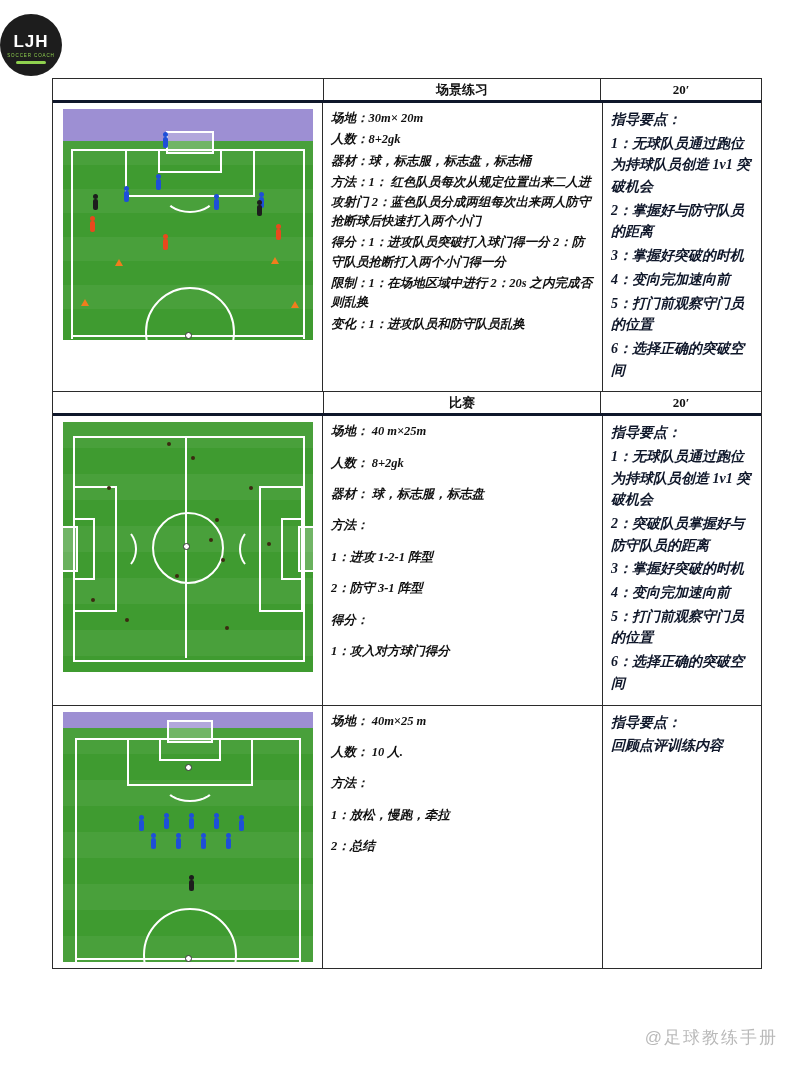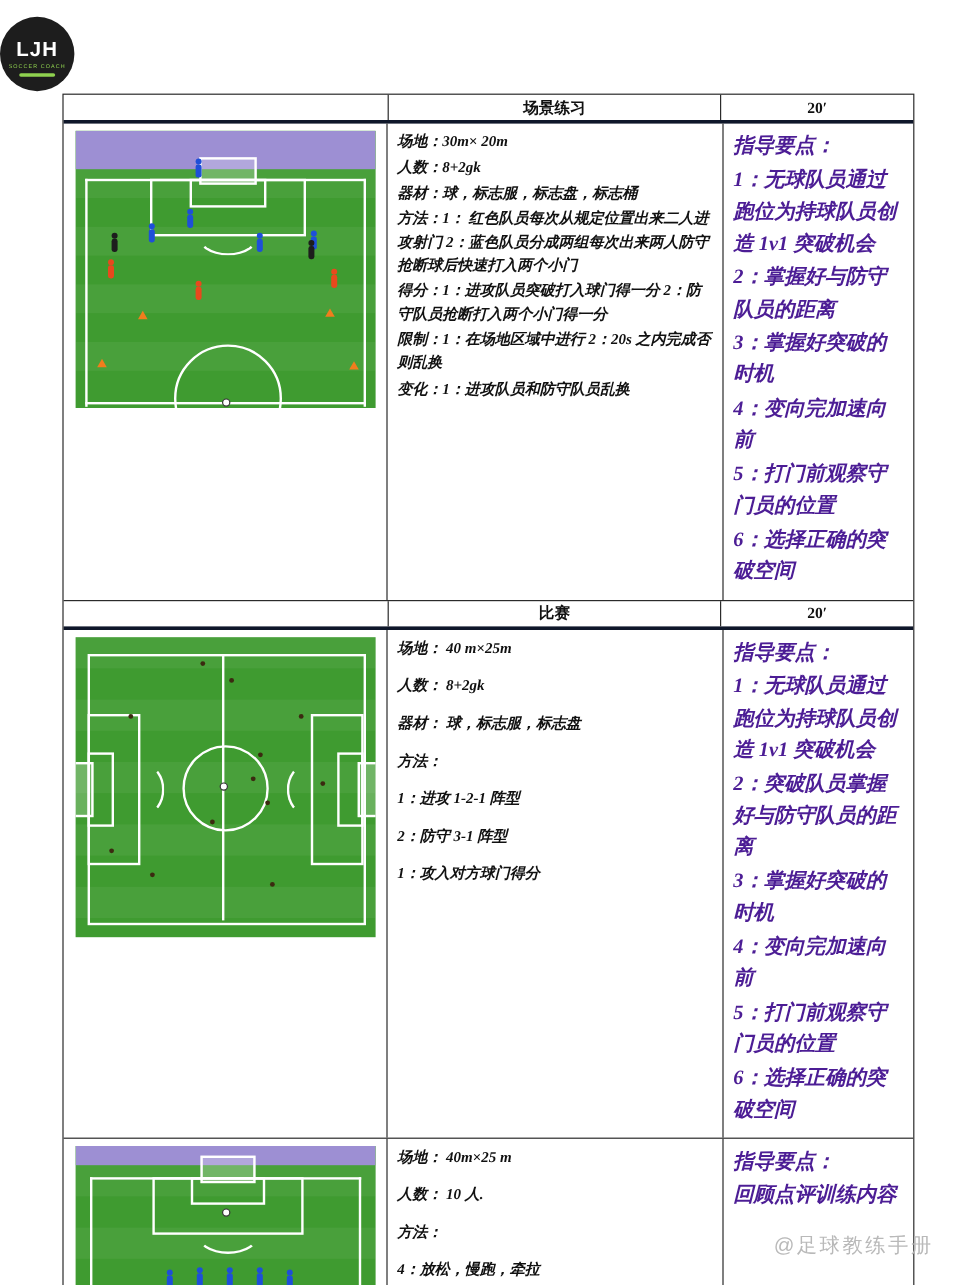--- a/index.html
+++ b/index.html
@@ -121,24 +121,24 @@
     padding: 6px 8px 8px 8px;
     box-sizing: border-box;
     font-size: 12.5px;
     line-height: 1.55;
     font-weight: bold;
   }
   .col-points {
     flex: 1;
     padding: 6px 8px 8px 8px;
     box-sizing: border-box;
-    font-size: 17px;
+    font-size: 14px;
     line-height: 1.55;
     font-weight: bold;
-    color: #4c1d95;
+    color: #0f172a;
   }
   .col-detail p, .col-points p {
     margin: 0 0 2px 0;
     font-style: italic;
   }
   .col-detail.spaced p { margin-bottom: 12px; }
 
   
   .pitch {
     position: relative;
@@ -359,20 +359,21 @@
       </div>
     </div>
 
     <div class="col-detail spaced">
       <p>场地： 40 m×25m</p>
       <p>人数： 8+2gk</p>
       <p>器材： 球，标志服，标志盘</p>
       <p>方法：</p>
       <p>1：进攻 1-2-1 阵型</p>
       <p>2：防守 3-1 阵型</p>
+      <p>得分：</p>
       <p>1：攻入对方球门得分</p>
     </div>
 
     <div class="col-points">
       <p>指导要点：</p>
       <p>1：无球队员通过跑位为持球队员创造 1v1 突破机会</p>
       <p>2：突破队员掌握好与防守队员的距离</p>
       <p>3：掌握好突破的时机</p>
       <p>4：变向完加速向前</p>
       <p>5：打门前观察守门员的位置</p>
@@ -415,21 +416,21 @@
         <div class="player p-blue" style="left:138px;top:126px;"></div>
         <div class="player p-blue" style="left:163px;top:126px;"></div>
         <div class="player p-dark" style="left:126px;top:168px;"></div>
       </div>
     </div>
 
     <div class="col-detail spaced">
       <p>场地： 40m×25 m</p>
       <p>人数： 10 人.</p>
       <p>方法：</p>
-      <p>4：放松，慢跑，牵拉</p>
+      <p>1：放松，慢跑，牵拉</p>
       <p>2：总结</p>
     </div>
 
     <div class="col-points">
       <p>指导要点：</p>
       <p>回顾点评训练内容</p>
     </div>
   </div>
 </div>
 

